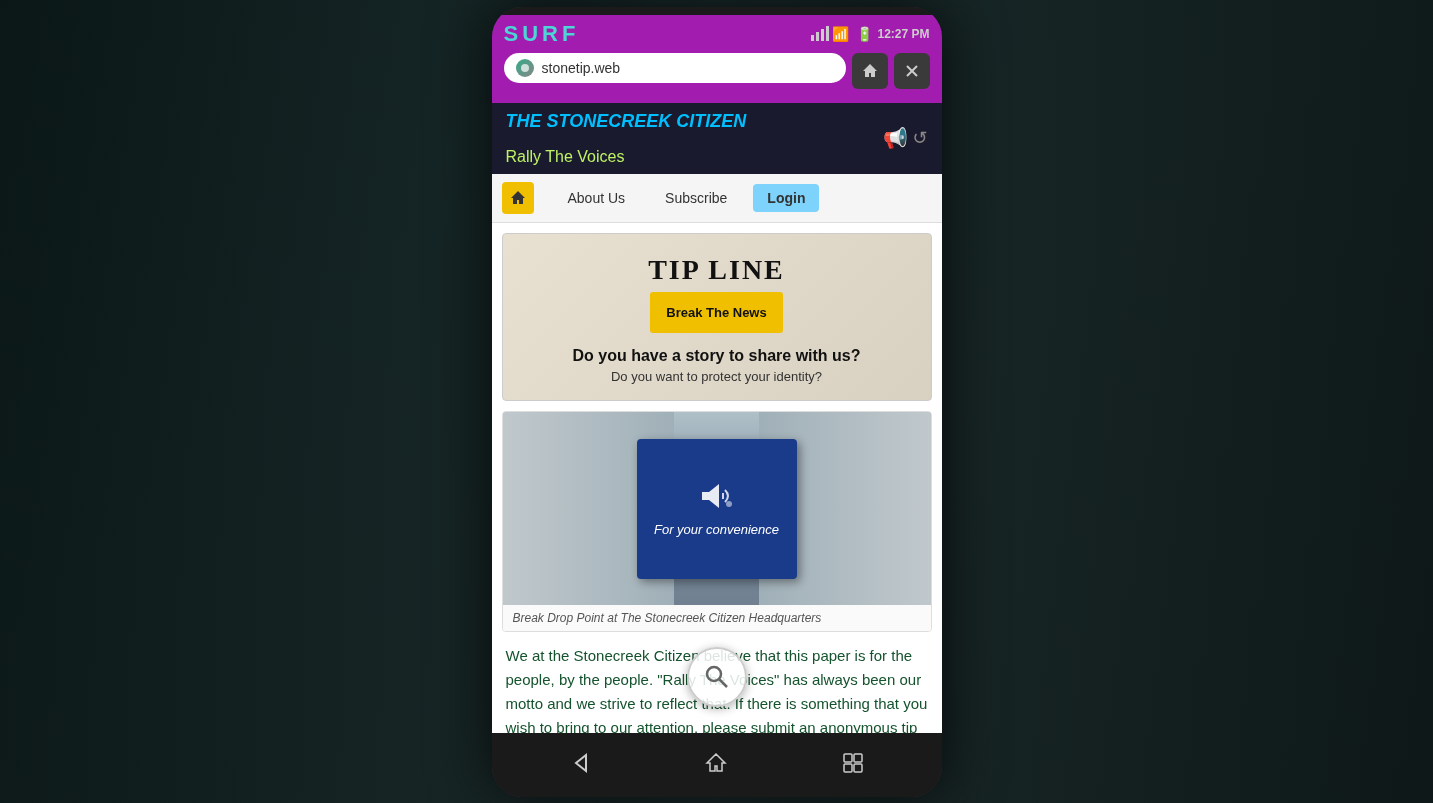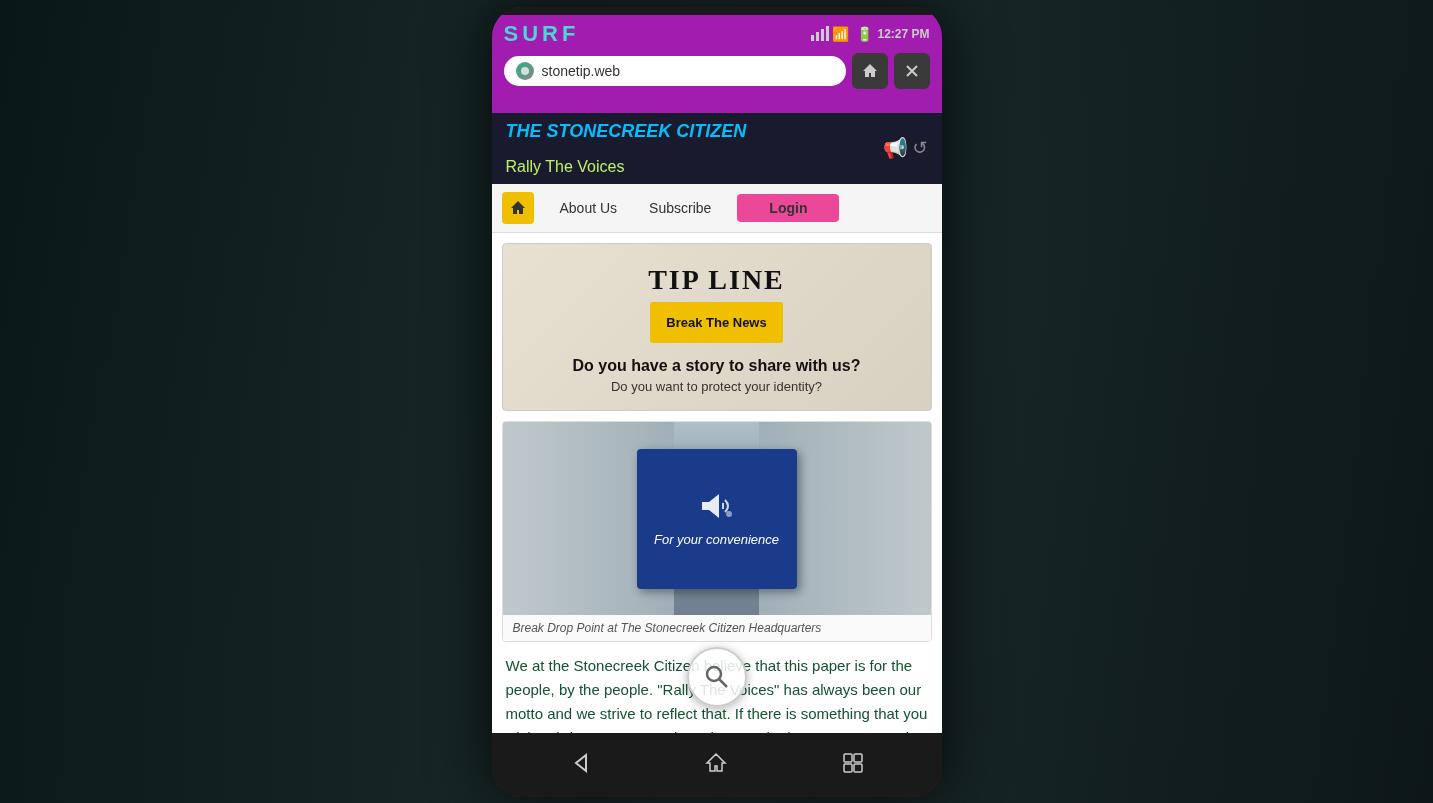--- a/index.html
+++ b/index.html
@@ -105,24 +105,24 @@
 
     .time-display {
       color: #ccc;
       font-size: 12px;
       font-weight: bold;
     }
 
     
     .url-bar-row {
       display: flex;
-      align-items: center;
+      align-items: flex-start;
       gap: 6px;
       margin-top: 6px;
-      padding-bottom: 24px;
+      padding-bottom: 14px;
     }
 
     .url-bar {
       flex: 1;
       background: #fff;
       border-radius: 20px;
       display: flex;
       align-items: center;
       padding: 6px 12px;
       gap: 8px;
@@ -218,21 +218,21 @@
       font-size: 18px;
       color: #888;
     }
 
     
     .site-nav {
       background: #f5f5f5;
       display: flex;
       align-items: center;
       padding: 8px 10px;
-      gap: 0;
+      gap: 8px;
       border-bottom: 1px solid #ddd;
     }
 
     .nav-home-btn {
       width: 32px;
       height: 32px;
       background: #f0c000;
       border-radius: 4px;
       display: flex;
       align-items: center;
@@ -247,28 +247,28 @@
 
     .nav-link {
       padding: 6px 16px;
       font-size: 14px;
       color: #333;
       cursor: pointer;
       text-decoration: none;
     }
 
     .nav-login {
-      background: #ec4899;
+      background: #7dd3fc;
       border-radius: 4px;
-      padding: 6px 32px;
+      padding: 6px 14px;
       font-size: 14px;
       font-weight: bold;
       color: #333;
       cursor: pointer;
-      margin-left: 10px;
+      margin-left: 2px;
     }
 
     
     .main-content {
       flex: 1;
       overflow: hidden;
       background: #fff;
       padding: 0;
     }
 

